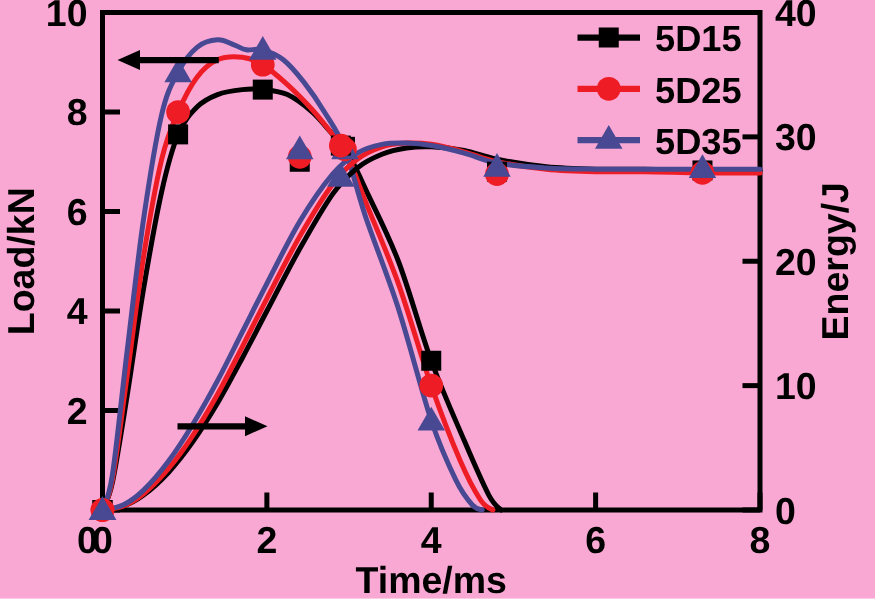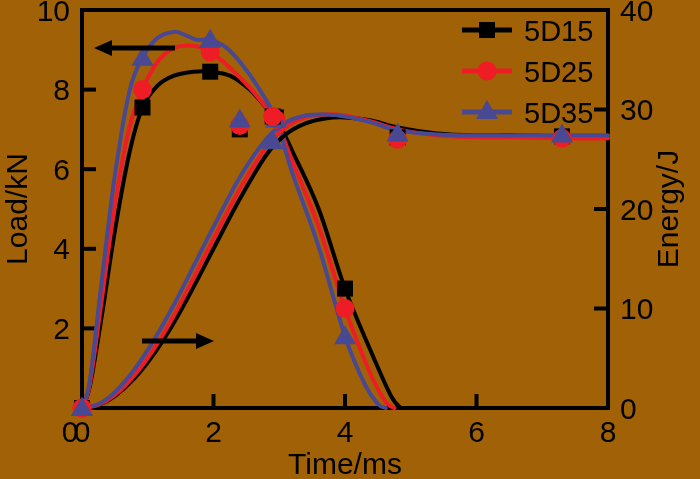--- a/index.html
+++ b/index.html
@@ -10,21 +10,22 @@
   body {
     width: 700px;
     height: 479px;
     font-family: "Liberation Sans", sans-serif;
     overflow: hidden;
   }
   #figure {
     position: relative;
     width: 700px;
     height: 479px;
-    background: #a16207;
+    background: #f9a8d4;
+    font-weight: bold;
   }
   #plot-svg {
     position: absolute;
     left: 0;
     top: 0;
     width: 700px;
     height: 479px;
   }
   .tick-label {
     font-family: "Liberation Sans", sans-serif;

